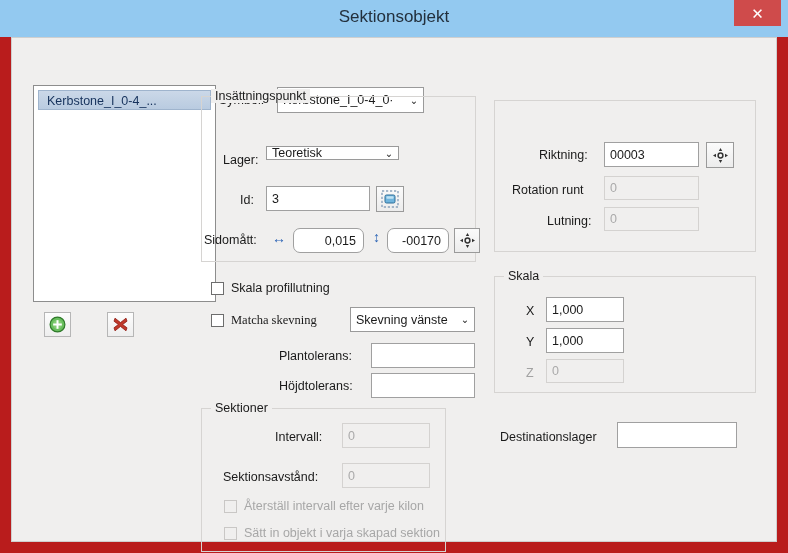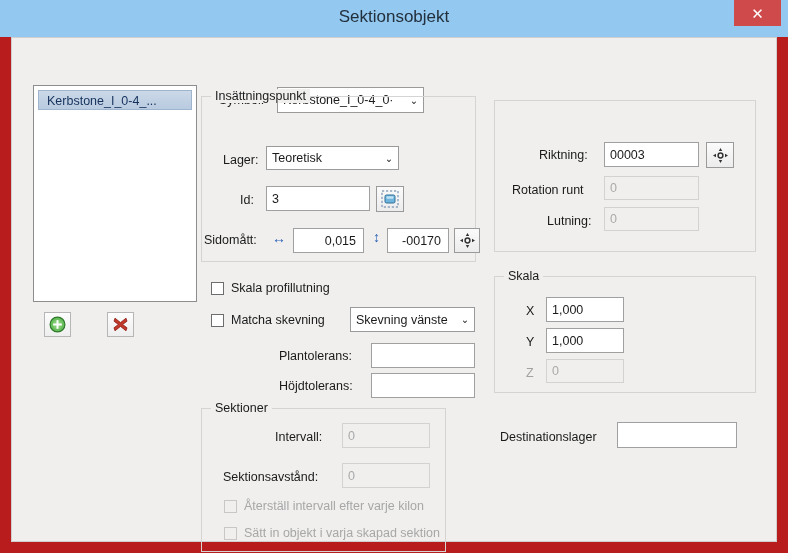--- a/index.html
+++ b/index.html
@@ -85,21 +85,21 @@
     position: absolute;
     box-sizing: border-box;
     background: #ffffff;
     border: 1px solid #a0a0a0;
     font-size: 12.5px;
     color: #1a1a1a;
     padding: 0 5px;
     display: flex; align-items: center;
     font-family: "Liberation Sans", sans-serif;
   }
-  .txt.num { justify-content: flex-end; padding-right: 7px; }
+  .txt.num { justify-content: flex-end; padding-right: 7px; border-radius: 7px; }
   .txt.dis {
     background: #f0efee;
     border: 1px solid #d4d2d0;
     color: #aaaaaa;
   }
 
   .combo {
     position: absolute;
     box-sizing: border-box;
     background: #ffffff;
@@ -157,21 +157,21 @@
     flex: 0 0 auto;
   }
   .cbx.dis { background: #f0efee; border-color: #c9c7c5; }
   .cbx-lbl { font-size: 12.5px; color: #1a1a1a; white-space: nowrap; }
   .cbx-lbl.dim { color: #a7a7a7; }
 
   
   #listbox {
     position: absolute;
     left: 21px; top: 47px;
-    width: 164px; height: 217px;
+    width: 183px; height: 217px;
     box-sizing: border-box;
     background: #ffffff;
     border: 1px solid #8d8d8d;
     overflow: hidden;
     padding-top: 4px;
   }
   #listbox .li {
     margin: 0 4px;
     height: 20px;
     line-height: 20px;
@@ -244,21 +244,21 @@
     <div class="combo" style="left:265px; top:49px; width:147px; height:26px;">
       <span class="cval">Kerbstone_I_0-4_0·</span>
       <span class="carrow">⌄</span>
     </div>
 
     <div class="grp" style="left:189px; top:58px; width:275px; height:166px;">
       <div class="grp-title">Insättningspunkt</div>
     </div>
 
     <div class="lbl" style="left:211px; top:115px;">Lager:</div>
-    <div class="combo" style="left:254px; top:108px; width:133px; height:24px;">
+    <div class="combo" style="left:254px; top:108px; width:133px; height:14px;">
       <span class="cval">Teoretisk</span>
       <span class="carrow">⌄</span>
     </div>
 
     <div class="lbl" style="left:228px; top:155px;text-align:center;">Id:</div>
     <div class="txt" style="left:254px; top:148px; width:104px; height:25px;">3</div>
     <div class="btn-ico" style="left:364px; top:148px; width:28px; height:26px;">
       <svg width="18" height="18" viewBox="0 0 18 18">
         <rect x="1" y="1" width="16" height="16" fill="none" stroke="#8aa2bb" stroke-width="1.4" stroke-dasharray="2.2 1.8"></rect>
         <rect x="4" y="5" width="10" height="8" rx="1.5" fill="#6fb4dd" stroke="#2f6f99" stroke-width="1"></rect>
@@ -299,21 +299,21 @@
     <div class="txt dis" style="left:592px; top:138px; width:95px; height:24px;">0</div>
 
     <div class="lbl" style="left:535px; top:176px;">Lutning:</div>
     <div class="txt dis" style="left:592px; top:169px; width:95px; height:24px;">0</div>
 
     <div class="cbx-row" style="left:199px; top:243px;">
       <span class="cbx"></span>
       <span class="cbx-lbl">Skala profillutning</span>
     </div>
 
-    <div class="cbx-row" style="left:199px; top:275px;">
+    <div class="cbx-row" style="left:199px; top:275px;font-family:Liberation Serif, serif;">
       <span class="cbx"></span>
       <span class="cbx-lbl">Matcha skevning</span>
     </div>
 
     <div class="combo" style="left:338px; top:269px; width:125px; height:25px;">
       <span class="cval">Skevning vänste</span>
       <span class="carrow">⌄</span>
     </div>
 
     <div class="lbl" style="left:267px; top:311px;">Plantolerans:</div>

